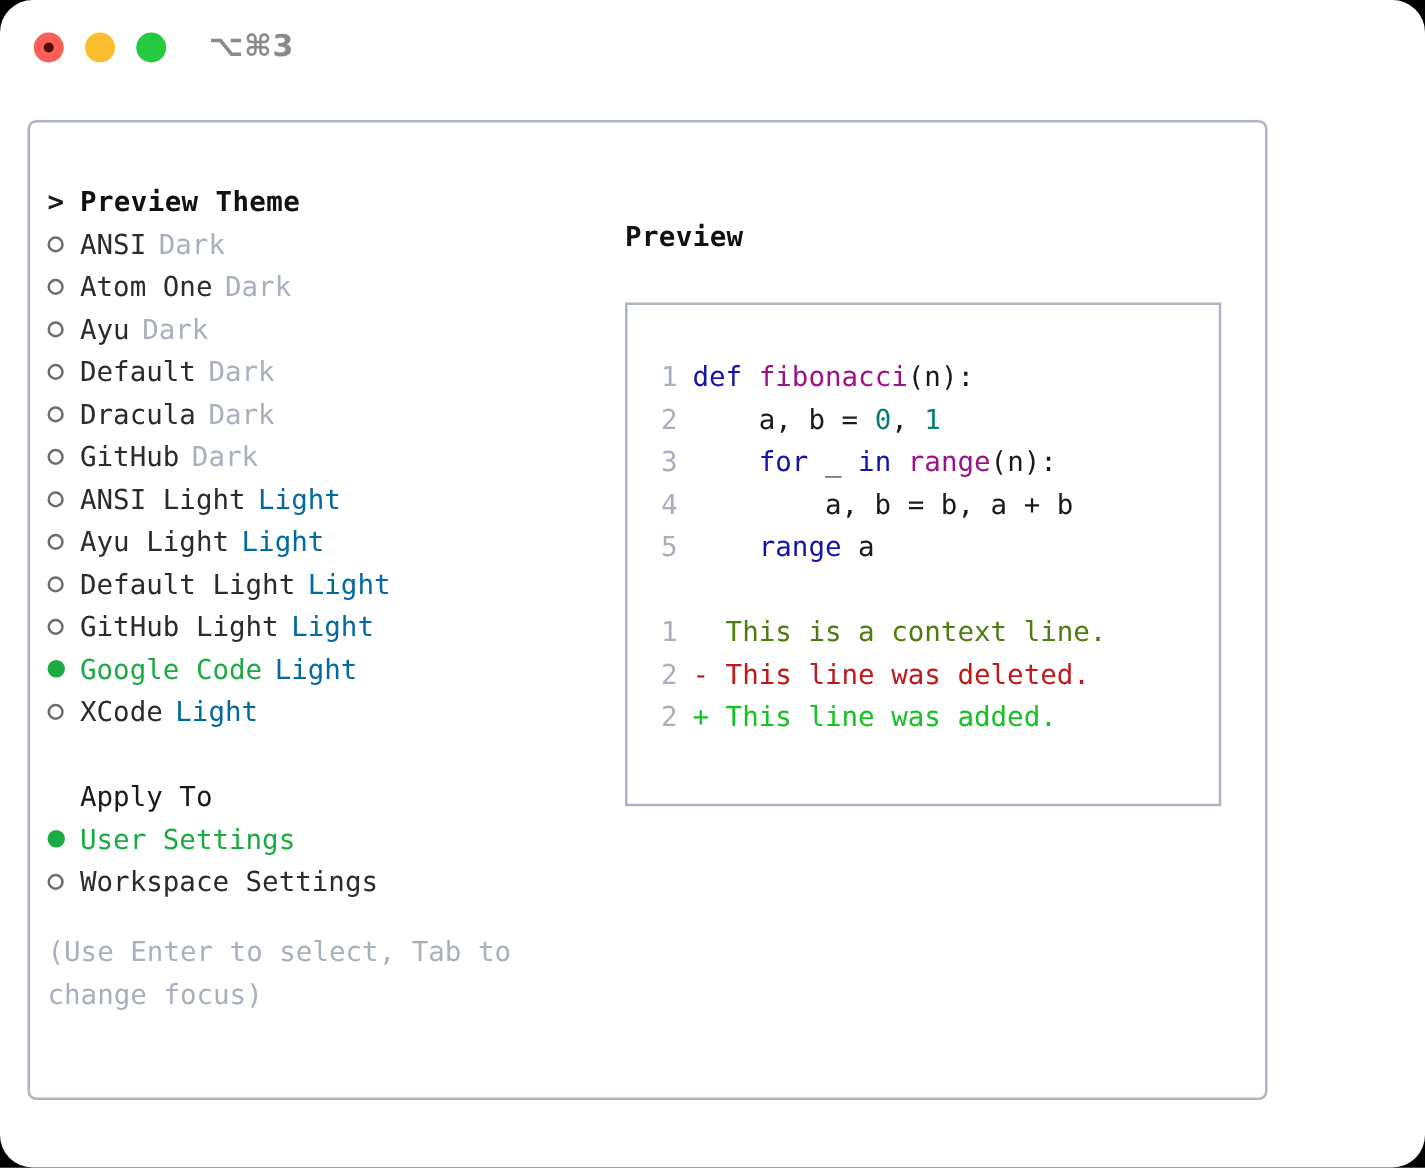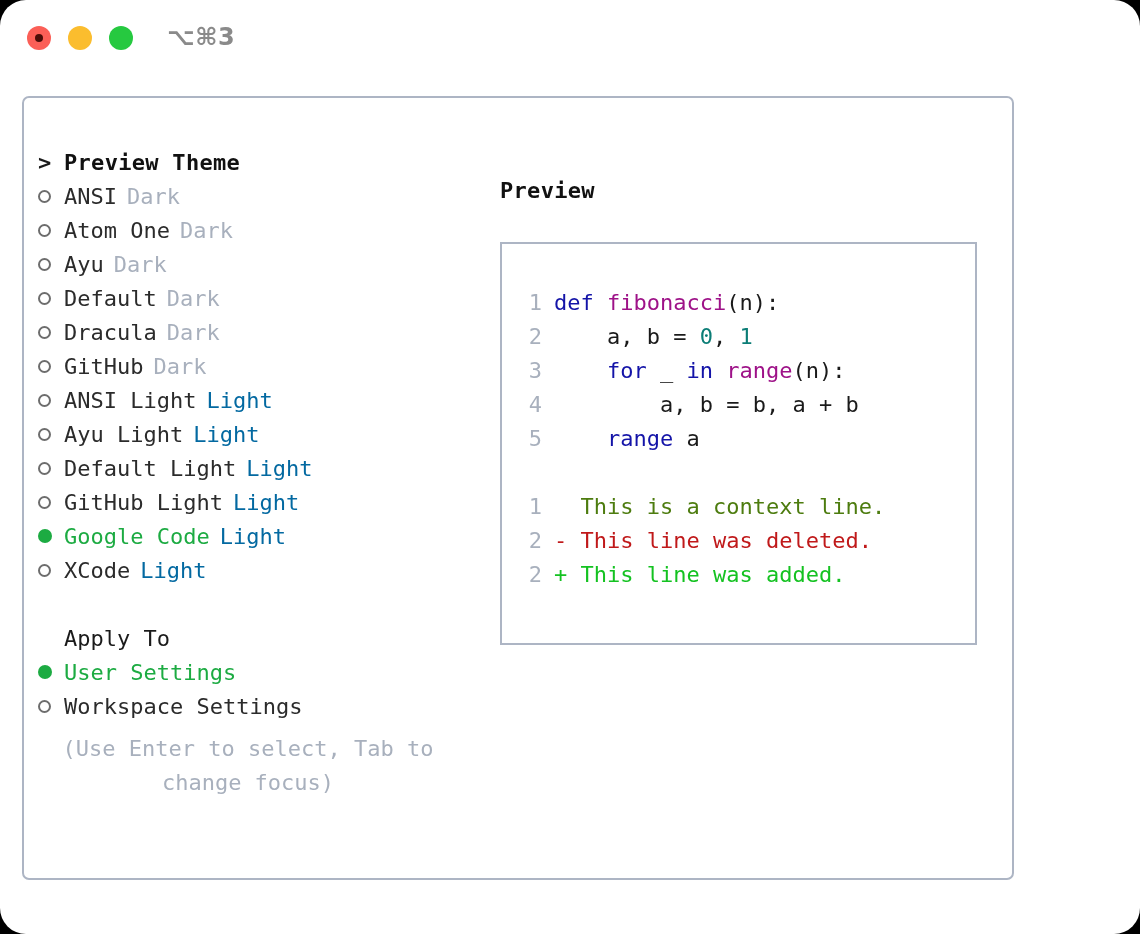--- a/index.html
+++ b/index.html
@@ -146,26 +146,25 @@
 
   .section-title {
     height: 34px;
     line-height: 34px;
     font-size: 22px;
     color: #1a1a1a;
     padding-left: 26px;
   }
 
   .hint {
-    margin-top: 8px;
+    margin-top: 22px;
     font-size: 22px;
     line-height: 34px;
     color: #a8b0bd;
     width: 420px;
-    text-align: center;
   }
 
   
   .right-col {
     position: absolute;
     left: 476px;
     top: 48px;
     width: 500px;
     margin-top: 28px;
   }

